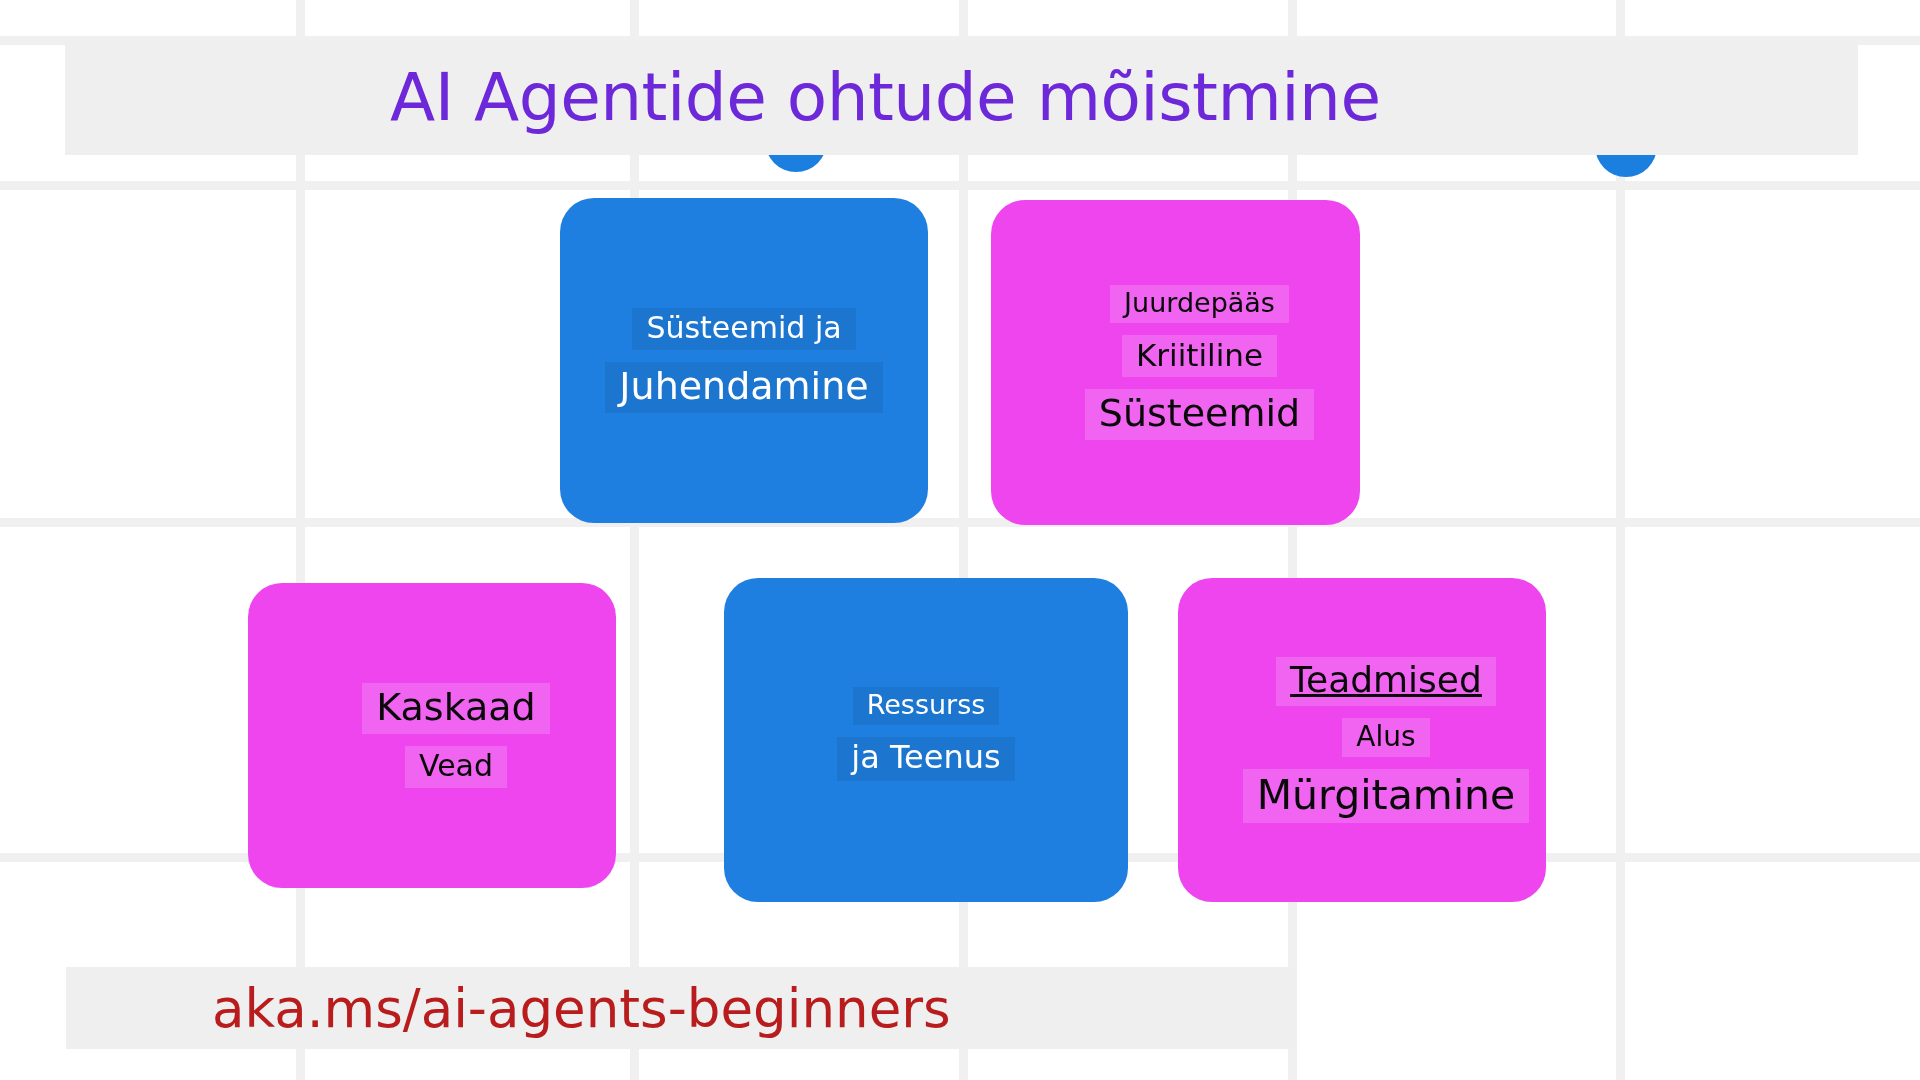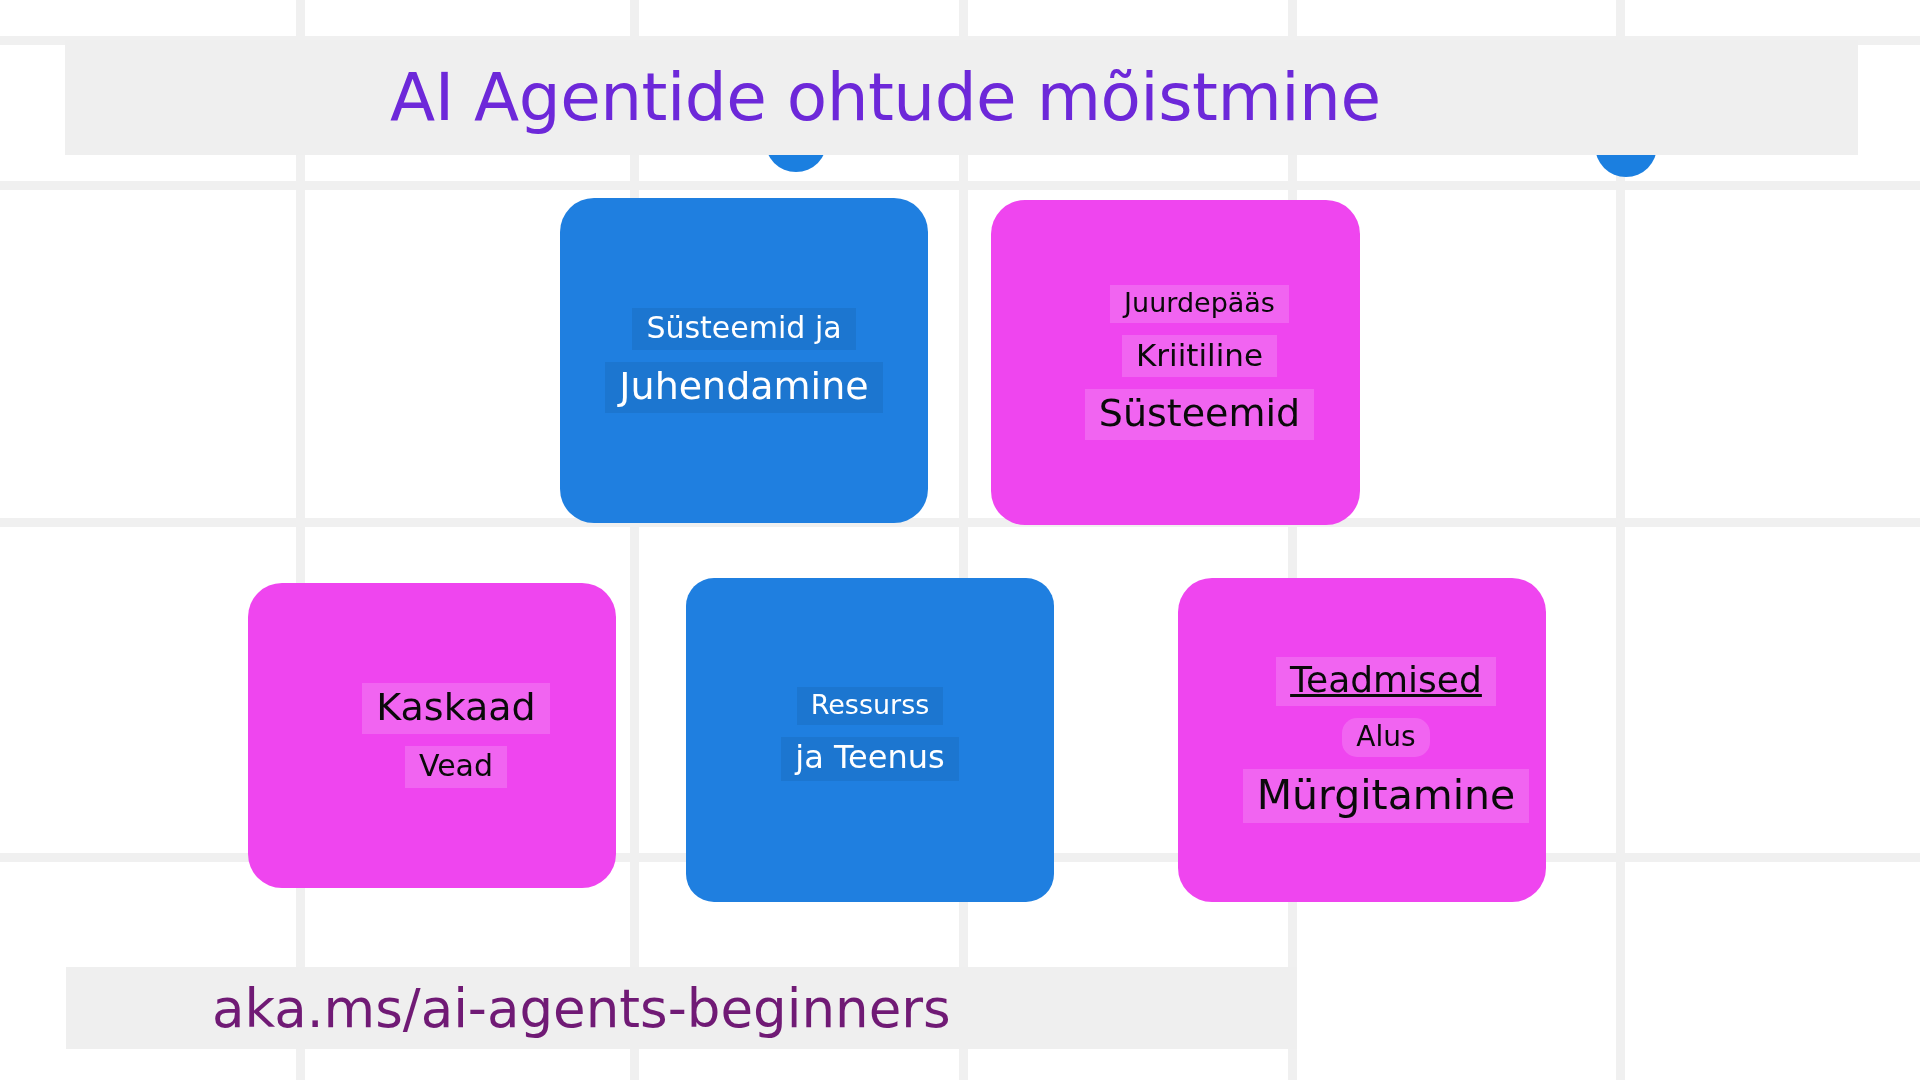--- a/index.html
+++ b/index.html
@@ -60,38 +60,38 @@
   #card-critical-systems .ln-1{font-size:27px;margin-bottom:12px;}
   #card-critical-systems .ln-2{font-size:31px;margin-bottom:12px;}
   #card-critical-systems .ln-3{font-size:38px;}
 
   
   #card-cascade-errors{left:248px;top:583px;width:368px;height:305px;}
   #card-cascade-errors .ln-1{font-size:38px;margin-bottom:12px;}
   #card-cascade-errors .ln-2{font-size:30px;}
 
   
-  #card-resource-overload{left:686px;top:578px;width:368px;height:324px;border-radius:28px;}
+  #card-resource-overload{left:724px;top:578px;width:404px;height:324px;}
   #card-resource-overload .ln-1{font-size:27px;margin-bottom:12px;}
   #card-resource-overload .ln-2{font-size:32px;margin-bottom:12px;}
   #card-resource-overload .ln-3{font-size:41px;}
 
   
   #card-knowledge-poisoning{left:1178px;top:578px;width:368px;height:324px;}
   #card-knowledge-poisoning .ln-1{font-size:36px;margin-bottom:12px;text-decoration:underline;}
-  #card-knowledge-poisoning .ln-2{font-size:28px;margin-bottom:12px;border-radius:15px;}
+  #card-knowledge-poisoning .ln-2{font-size:28px;margin-bottom:12px;}
   #card-knowledge-poisoning .ln-3{font-size:41px;}
 
   
   #footer-band{
     position:absolute;left:66px;top:967px;width:1231px;height:82px;
     background:#efefef;z-index:2;display:flex;align-items:center;
   }
   #footer-link{
-    font-size:53px;color:#701a75;margin-left:146px;white-space:nowrap;line-height:1;
+    font-size:53px;color:#b91c1c;margin-left:146px;white-space:nowrap;line-height:1;
   }
 </style>
 </head>
 <body>
 
 <div id="grid-layer">
   <div class="grid-line-v" style="left:296px;"></div>
   <div class="grid-line-v" style="left:630px;"></div>
   <div class="grid-line-v" style="left:959px;"></div>
   <div class="grid-line-v" style="left:1288px;"></div>

